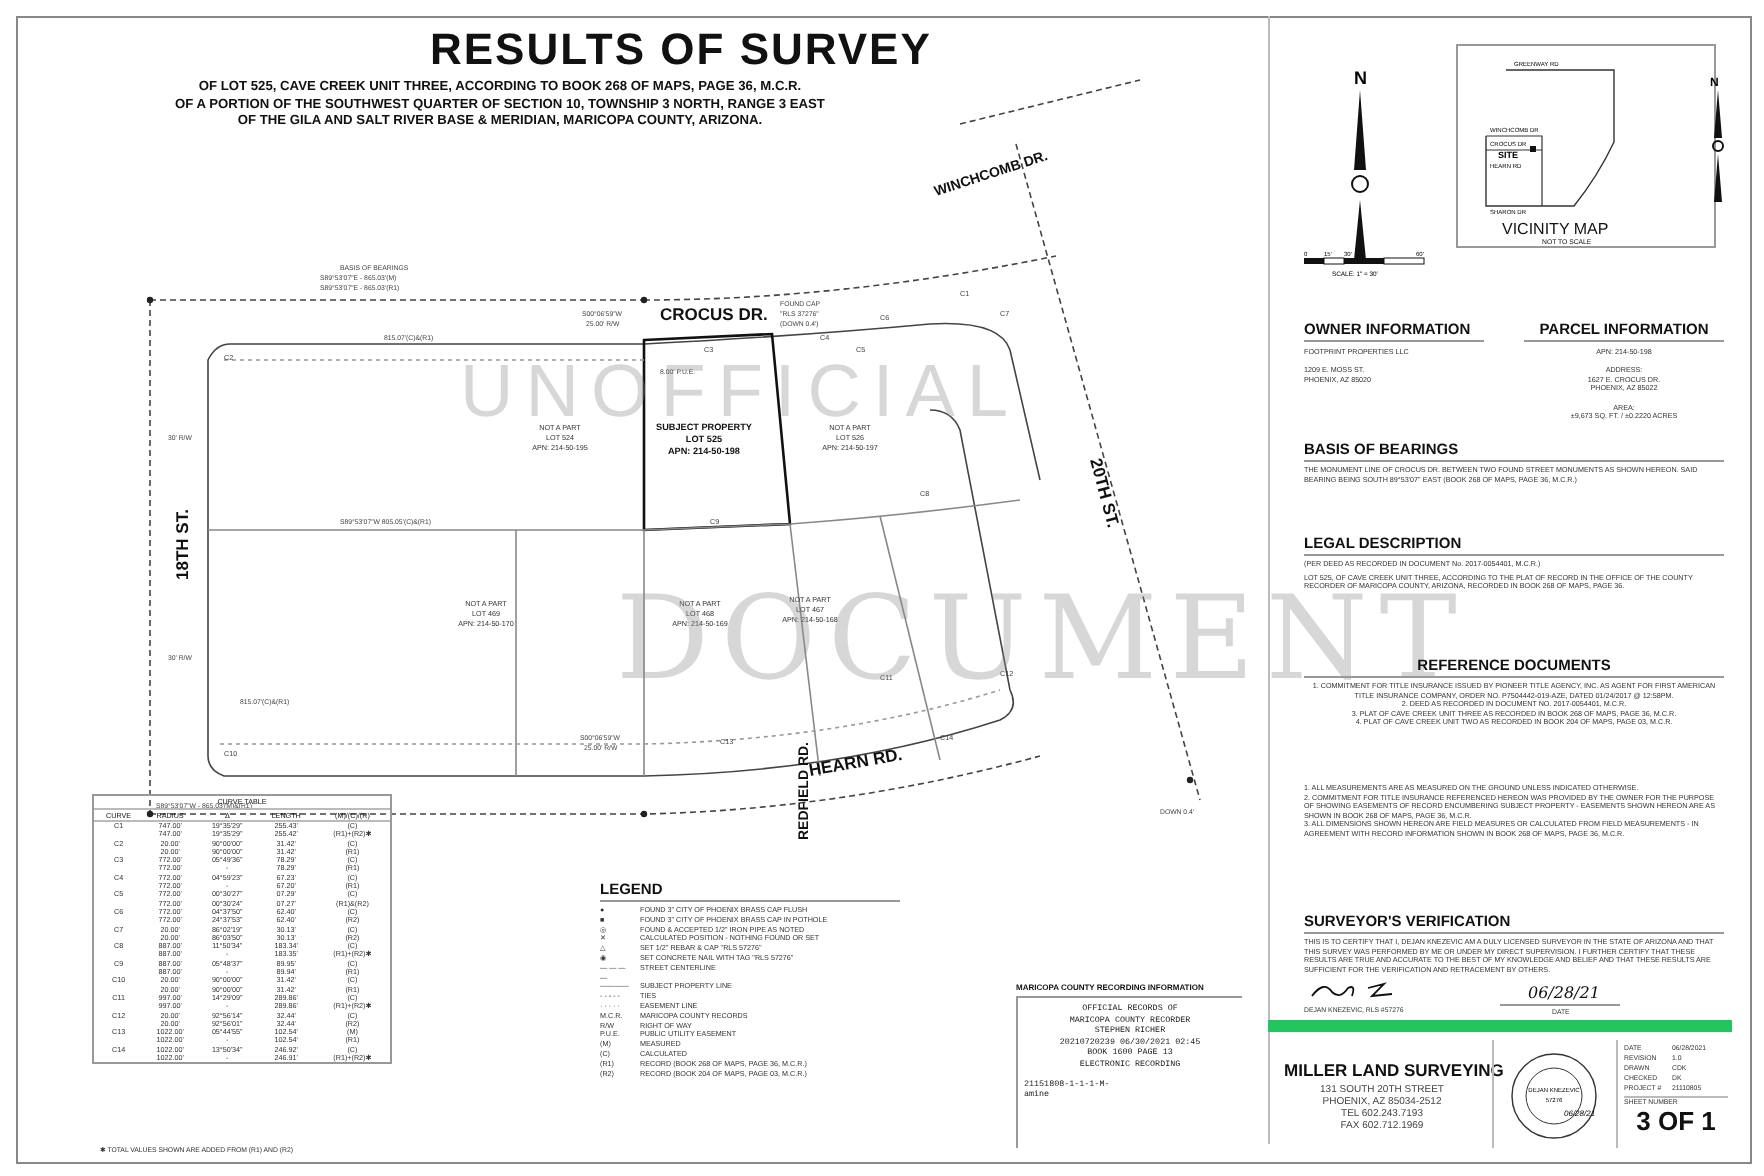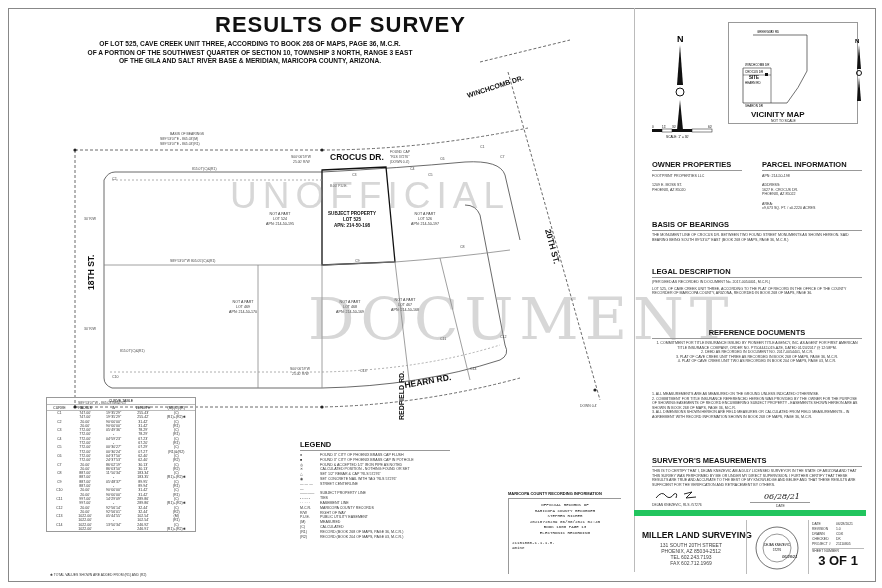--- a/index.html
+++ b/index.html
@@ -476,40 +476,40 @@
     <path d="M14 45 L42 45 L42 80" fill="none" stroke="#333" stroke-width="0.6"></path>
     <path d="M14 52 L42 52" stroke="#333" stroke-width="0.5"></path>
     <rect x="36" y="50" width="3" height="3" fill="#111"></rect>
     <text x="28" y="10" font-size="3">GREENWAY RD</text>
     <text x="16" y="43" font-size="3">WINCHCOMB DR</text>
     <text x="16" y="50" font-size="3">CROCUS DR</text>
     <text x="16" y="61" font-size="3">HEARN RD</text>
     <text x="16" y="84" font-size="3">SHARON DR</text>
     <text x="20" y="56" font-size="4.5" font-weight="bold">SITE</text>
   </svg>
-  <div style="position:absolute;left:22px;top:87px;font-size:8px;font-weight:bold;text-align:right;">VICINITY MAP</div>
+  <div style="position:absolute;left:22px;top:87px;font-size:8px;font-weight:normal;text-align:right;">VICINITY MAP</div>
   <div style="position:absolute;left:42px;top:96px;font-size:3.4px;">NOT TO SCALE</div>
 </div>
 <svg class="abs" style="left:852px;top:35px" width="14" height="70">
   <text x="3" y="8" font-size="6" font-weight="bold">N</text>
   <path d="M7 10 L9 34 L5 34 Z" fill="#111"></path>
     <circle cx="7" cy="38" r="2.5" fill="none" stroke="#111"></circle>
     <path d="M7 42 L9 66 L5 66 Z" fill="#111"></path>
 </svg>
 
 <div class="abs" style="left:652px;top:160px;width:90px;">
-  <div class="sec-h">OWNER PROPERTIES</div>
+  <div class="sec-h">OWNER INFORMATION</div>
   <div class="small" style="margin-top:3px">
     <div>FOOTPRINT PROPERTIES LLC</div>
     <div>&nbsp;</div>
     <div>1209 E. MOSS ST.</div>
     <div>PHOENIX, AZ 85020</div>
   </div>
 </div>
-<div class="abs" style="left:762px;top:160px;width:100px;">
+<div class="abs" style="left:762px;top:160px;width:100px;text-align:center;">
   <div class="sec-h">PARCEL INFORMATION</div>
   <div class="small" style="margin-top:3px">
     <div>APN: 214-50-198</div>
     <div>&nbsp;</div>
     <div>ADDRESS:</div>
     <div>1627 E. CROCUS DR.</div>
     <div>PHOENIX, AZ 85022</div>
     <div>&nbsp;</div>
     <div>AREA:</div>
     <div>±9,673 SQ. FT. / ±0.2220 ACRES</div>
@@ -534,21 +534,21 @@
   </div>
 </div>
 <div class="abs" style="left:652px;top:390px;width:210px;">
   <div class="small" style="margin-top:2px">
     <div>1.  ALL MEASUREMENTS ARE AS MEASURED ON THE GROUND UNLESS INDICATED OTHERWISE.</div>
     <div>2.  COMMITMENT FOR TITLE INSURANCE REFERENCED HEREON WAS PROVIDED BY THE OWNER FOR THE PURPOSE OF SHOWING EASEMENTS OF RECORD ENCUMBERING SUBJECT PROPERTY - EASEMENTS SHOWN HEREON ARE AS SHOWN IN BOOK 268 OF MAPS, PAGE 36, M.C.R.</div>
     <div>3.  ALL DIMENSIONS SHOWN HEREON ARE FIELD MEASURES OR CALCULATED FROM FIELD MEASUREMENTS - IN AGREEMENT WITH RECORD INFORMATION SHOWN IN BOOK 268 OF MAPS, PAGE 36, M.C.R.</div>
   </div>
 </div>
 <div class="abs" style="left:652px;top:456px;width:210px;">
-  <div class="sec-h">SURVEYOR'S MEASUREMENTS</div>
+  <div class="sec-h">SURVEYOR'S VERIFICATION</div>
   <div class="small" style="margin-top:2px">THIS IS TO CERTIFY THAT I, DEJAN KNEZEVIC AM A DULY LICENSED SURVEYOR IN THE STATE OF ARIZONA AND THAT THIS SURVEY WAS PERFORMED BY ME OR UNDER MY DIRECT SUPERVISION. I FURTHER CERTIFY THAT THESE RESULTS ARE TRUE AND ACCURATE TO THE BEST OF MY KNOWLEDGE AND BELIEF AND THAT THESE RESULTS ARE SUFFICIENT FOR THE VERIFICATION AND RETRACEMENT BY OTHERS.</div>
 </div>
 <svg class="abs" style="left:652px;top:488px" width="60" height="14">
   <path d="M4 10 Q10 2 14 8 Q18 12 22 6 Q26 4 24 10 M32 6 L40 4 L34 10 L44 9" fill="none" stroke="#111" stroke-width="0.9"></path>
 </svg>
 <div class="abs tiny" style="left:652px;top:503px;">DEJAN KNEZEVIC, RLS #57276</div>
 <div class="abs" style="left:764px;top:492px;font-family:'DejaVu Serif',serif;font-style:italic;font-size:8px;">06/28/21</div>
 <div class="abs" style="left:750px;top:502px;width:60px;border-top:1px solid #999;"></div>
 <div class="abs tiny" style="left:776px;top:504px;">DATE</div>
 

